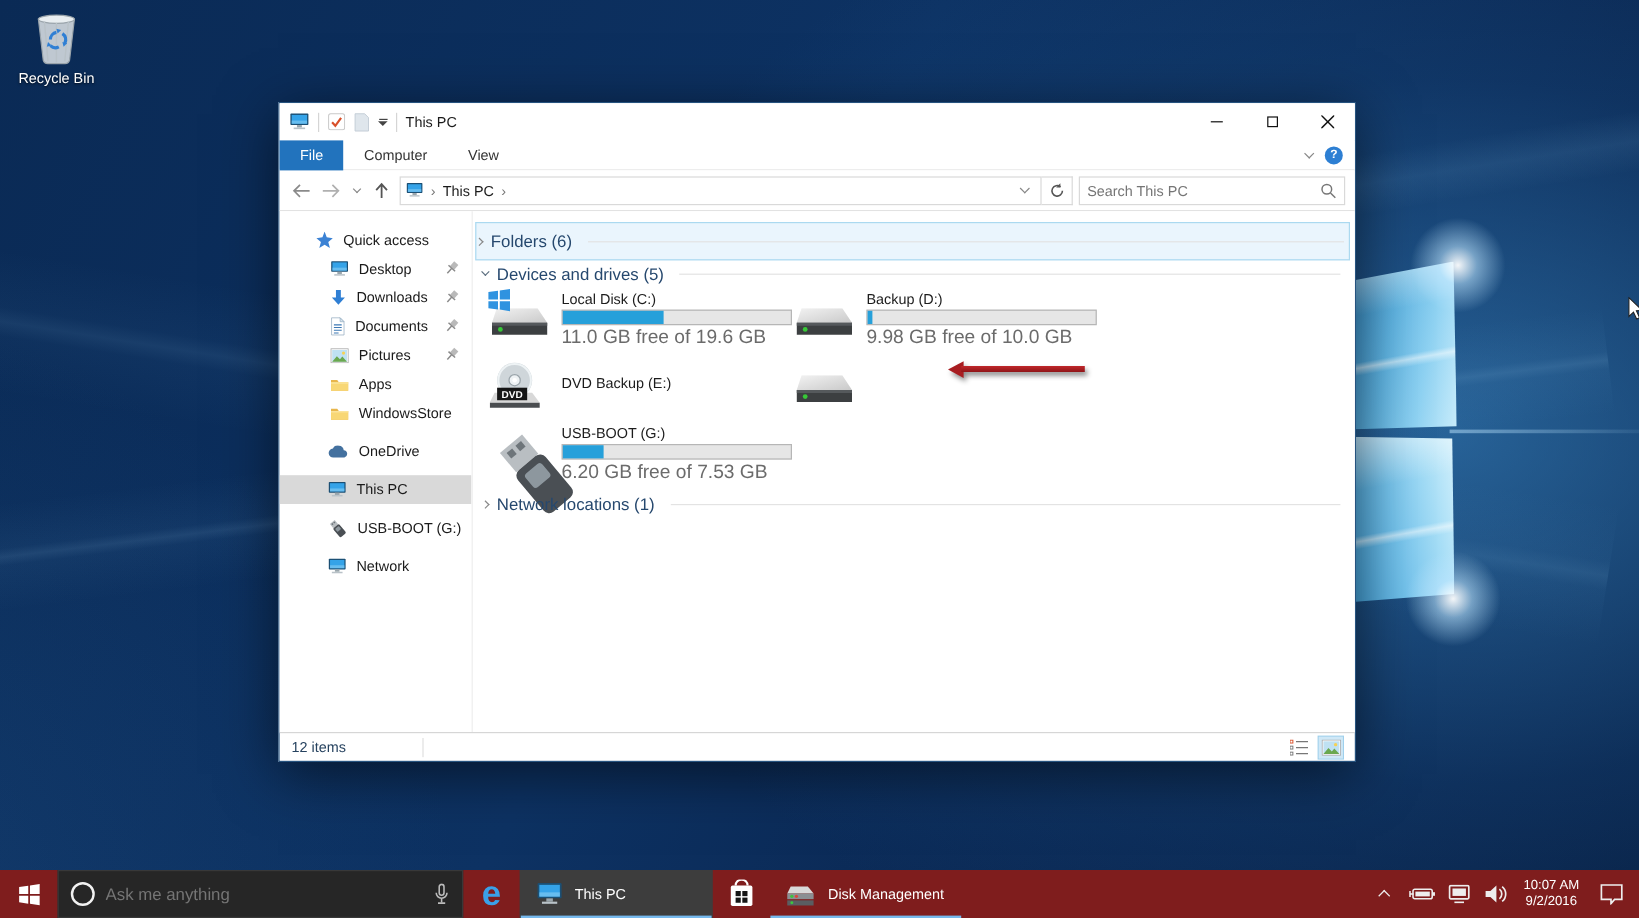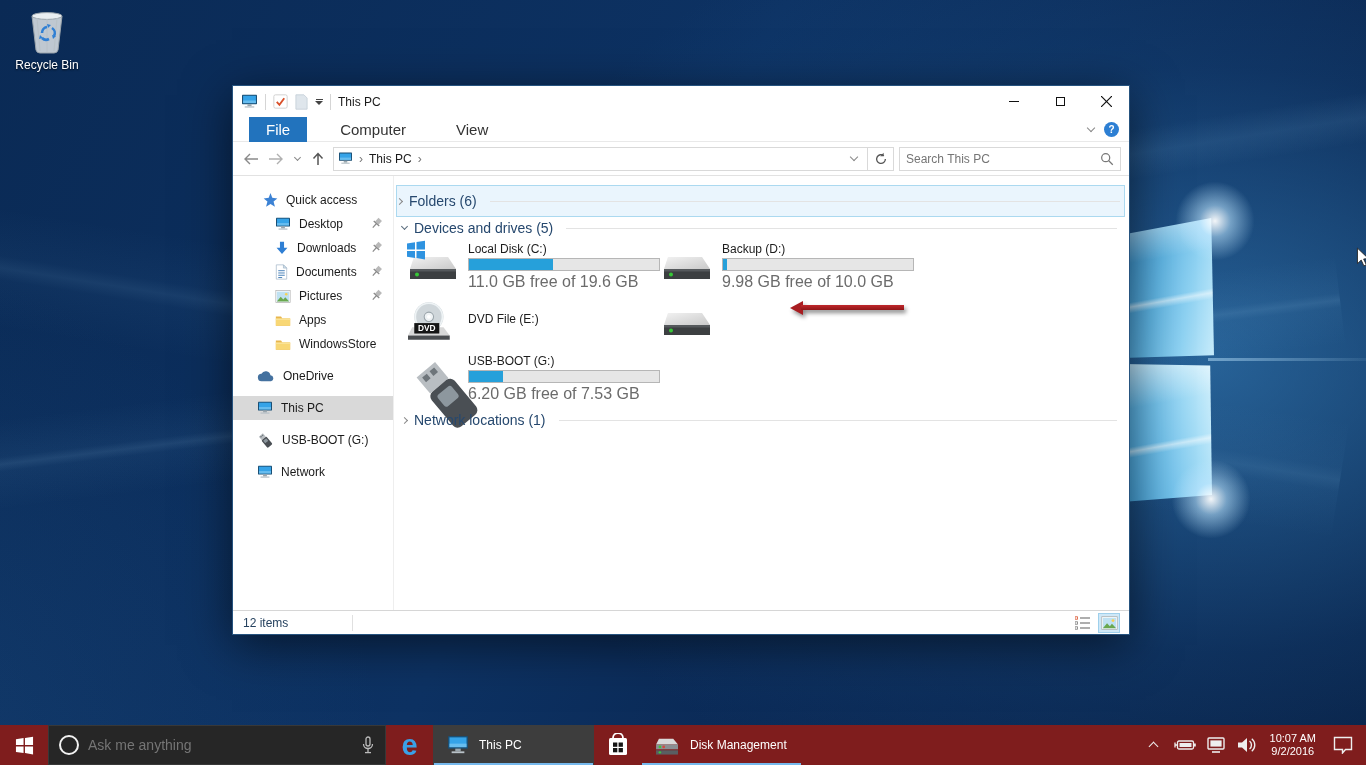--- a/index.html
+++ b/index.html
@@ -51,21 +51,21 @@
   .qat .ttl { font-size:12px; color:#1a1a1a; }
   .qat-dd { display:flex; flex-direction:column; align-items:center; gap:1px; }
   .qat-dd .bar { width:7px; height:1px; background:#444; }
   .tri-down { width:0; height:0; border-left:4px solid transparent; border-right:4px solid transparent; border-top:4px solid #444; }
   .caption { margin-left:auto; display:flex; height:31px; }
   .cap-btn { width:46px; height:31px; display:flex; align-items:center; justify-content:center; }
   .glyph-min { width:10px; height:1px; background:#111; display:block; }
   .glyph-max { width:9px; height:9px; border:1px solid #111; display:block; }
 
   .ribbon { height:25px; display:flex; align-items:center; background:#fff; border-bottom:1px solid #e9e9e9; }
-  .tab { padding:0 17px; height:25px; display:flex; align-items:center; font-size:15px; color:#333;margin-left:16px; }
+  .tab { padding:0 17px; height:25px; display:flex; align-items:center; font-size:12px; color:#333; }
   .tab.active { background:#2273bd; color:#fff; }
   .ribbon-right { margin-left:auto; display:flex; align-items:center; gap:10px; padding-right:10px; }
   .help-dot { width:15px; height:15px; border-radius:50%; background:#2d7fd3; color:#fff; font-size:10px; font-weight:bold;
     display:flex; align-items:center; justify-content:center; }
 
   .navrow { height:34px; display:flex; align-items:center; padding:0 8px; gap:5px; background:#fff; border-bottom:1px solid #e2e2e2; }
   .navbtn { width:20px; height:22px; display:flex; align-items:center; justify-content:center; }
   .chev { display:inline-block; width:6px; height:6px; border-right:1.4px solid #888; border-bottom:1.4px solid #888; }
   .chev.down { transform:rotate(45deg); margin-top:-3px; }
   .chev.right { transform:rotate(-45deg); }
@@ -73,21 +73,21 @@
   .addr { flex:1; height:24px; border:1px solid #d9d9d9; display:flex; align-items:center; padding:0 4px; gap:4px; background:#fff; }
   .addr .crumb-sep { color:#777; font-size:12px; padding:0 2px; }
   .addr .spacer { flex:1; }
   .addr-dd { width:18px; display:flex; justify-content:center; }
   .refreshbtn { width:26px; height:24px; border:1px solid #d9d9d9; border-left:none; display:flex; align-items:center; justify-content:center; margin-left:-5px; }
   .searchbox { width:222px; height:24px; border:1px solid #d9d9d9; display:flex; align-items:center; padding:0 6px; gap:4px; background:#fff; }
   .searchbox input { flex:1; border:none; outline:none; font-size:12px; color:#767676; font-family:"Liberation Sans",sans-serif; background:transparent; }
 
   .main { display:flex; height:434px; }
   .sidebar { width:160px; padding-top:12px; background:#fff; overflow:hidden; flex-shrink:0; }
-  .sb-item { height:24px; display:flex; align-items:center; gap:8px; padding-left:24px; position:relative; font-size:12px; color:#1a1a1a; }
+  .sb-item { height:24px; display:flex; align-items:center; gap:8px; padding-left:40px; position:relative; font-size:12px; color:#1a1a1a; }
   .sb-item.child { padding-left:42px; }
   .sb-item.qa { padding-left:30px; }
   .sb-item.gap { margin-top:8px; }
   .sb-item.selected { background:#d9d9d9; }
   .sb-item .pin { position:absolute; right:10px; top:5px; }
 
   .content { flex:1; position:relative; background:#fff; border-left:1px solid #eee; }
   .band { position:absolute; left:2px; right:4px; top:9px; height:32px; background:#eaf5fd; border:1px solid #abd9f0;
     display:flex; align-items:center; gap:7px; }
   .ghead { position:absolute; left:8px; right:8px; display:flex; align-items:center; gap:7px; }
@@ -551,21 +551,21 @@
           </div>
         </div>
 
         <div class="tile r2 c1">
           <div class="dicon">
               <svg width="48" height="42">
                 <use href="#i-dvd"></use>
               </svg>
             </div>
           <div class="dbody">
-            <div class="dname center">DVD File (E:)</div>
+            <div class="dname center">DVD Backup (E:)</div>
           </div>
         </div>
 
         <div class="tile r2 c2">
           <div class="dicon">
               <svg width="50" height="42">
                 <use href="#i-hdd"></use>
               </svg>
             </div>
         </div>

